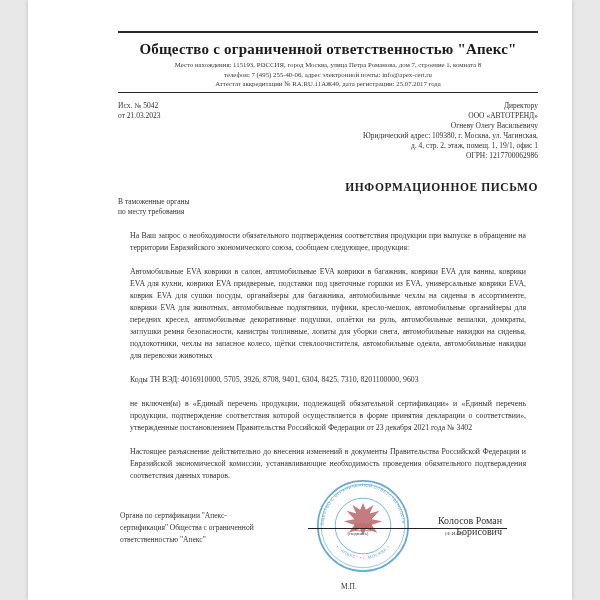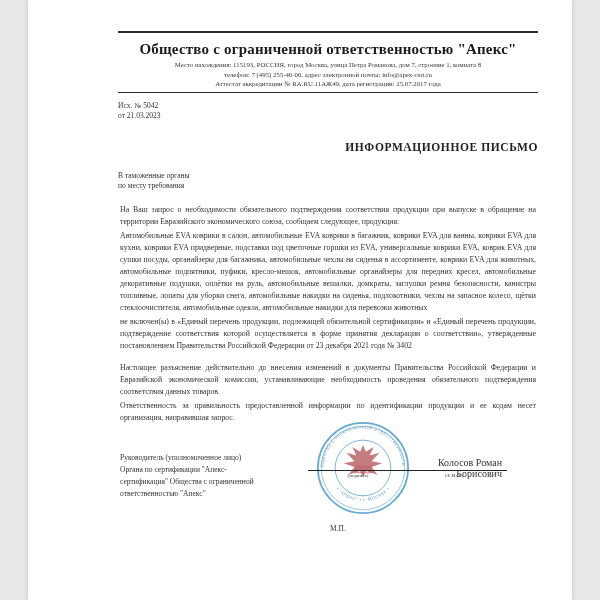--- a/index.html
+++ b/index.html
@@ -24,39 +24,39 @@
   
   .ref-row{display:flex;margin-top:5px;font-size:7.5px;line-height:10px;color:#333;}
   .ref-left{width:150px;}
   .ref-right{flex:1;text-align:right;}
 
   
   .doc-title{
     margin-top:20px;text-align:right;font-weight:bold;font-size:11.5px;
     letter-spacing:.6px;color:#222;
   }
-  .addressee{margin-top:18px;font-size:7.5px;line-height:10px;color:#333;}
+  .addressee{margin-top:4px;font-size:7.5px;line-height:10px;color:#333;}
 
   
   .body-block{margin-top:13px;font-size:7.8px;line-height:12px;text-align:justify;color:#333;}
-  .body-block p{margin:2px;}
+  .body-block p{margin:12px;}
   .body-block .spaced{margin-top:10px;}
 
   
   .sig-area{position:relative;margin-top:12px;height:125px;}
   .sig-title{position:absolute;left:2px;top:16px;width:185px;font-size:7.5px;line-height:12px;color:#333;}
   .stamp{position:absolute;left:197px;top:-16px;width:96px;height:96px;z-index:1;opacity:.92;}
   .sig-line{position:absolute;border-bottom:1.2px solid #222;z-index:2;}
   .sig-line.left{left:190px;top:34px;width:100px;}
   .sig-line.right{left:283px;top:34px;width:106px;}
   .sig-caption{position:absolute;font-size:5px;color:#444;text-align:center;z-index:2;}
   .sig-caption.left{left:190px;top:37px;width:100px;}
   .sig-caption.right{left:283px;top:37px;width:106px;}
   .sig-name{position:absolute;left:278px;top:21px;width:106px;text-align:right;font-size:10px;color:#333;}
-  .mp{position:absolute;left:212px;top:88px;width:40px;font-size:7.5px;color:#333;}
+  .mp{position:absolute;left:223px;top:88px;width:40px;font-size:7.5px;color:#333;}
 </style>
 </head>
 <body>
 
 <div class="page">
   <div class="content">
 
     <div>
       <hr class="rule-top">
       <div class="company-name">Общество с ограниченной ответственностью "Апекс"</div>
@@ -64,41 +64,48 @@
       <div class="lh-line">телефон: 7 (495) 255-40-06, адрес электронной почты: info@apex-cert.ru</div>
       <div class="lh-line">Аттестат аккредитации № RA.RU.11АЖ49, дата регистрации: 25.07.2017 года</div>
       <hr class="rule-bottom">
     </div>
 
     <div class="ref-row">
       <div class="ref-left">
         <div>Исх. № 5042</div>
         <div>от 21.03.2023</div>
       </div>
+      <div class="ref-right">
+        <div>Директору</div>
+        <div>ООО «АВТОТРЕНД»</div>
+        <div>Огневу Олегу Васильевичу</div>
+        <div>Юридический адрес: 109380, г. Москва, ул. Чагинская,</div>
+        <div>д. 4, стр. 2, этаж, помещ. 1, 19/1, офис 1</div>
+        <div>ОГРН: 1217700062986</div>
+      </div>
     </div>
 
     <div class="doc-title">ИНФОРМАЦИОННОЕ ПИСЬМО</div>
 
     <div class="addressee">
       <div>В таможенные органы</div>
       <div>по месту требования</div>
     </div>
 
     <div class="body-block">
       <p>На Ваш запрос о необходимости обязательного подтверждения соответствия продукции при выпуске в обращение на территории Евразийского экономического союза, сообщаем следующее, продукция:</p>
       <p>Автомобильные EVA коврики в салон, автомобильные EVA коврики в багажник, коврики EVA для ванны, коврики EVA для кухни, коврики EVA придверные, подставки под цветочные горшки из EVA, универсальные коврики EVA, коврик EVA для сушки посуды, органайзеры для багажника, автомобильные чехлы на сиденья в ассортименте, коврики EVA для животных, автомобильные подпятники, пуфики, кресло-мешок, автомобильные органайзеры для передних кресел, автомобильные декоративные подушки, оплётки на руль, автомобильные вешалки, домкраты, заглушки ремня безопасности, канистры топливные, лопаты для уборки снега, автомобильные накидки на сиденья, подлокотники, чехлы на запасное колесо, щётки стеклоочистителя, автомобильные одеяла, автомобильные накидки для перевозки животных</p>
+      <p>Коды ТН ВЭД: 4016910000, 5705, 3926, 8708, 9401, 6304, 8425, 7310, 8201100000, 9603</p>
       <p>не включен(ы) в «Единый перечень продукции, подлежащей обязательной сертификации» и «Единый перечень продукции, подтверждение соответствия которой осуществляется в форме принятия декларации о соответствии», утвержденные постановлением Правительства Российской Федерации от 23 декабря 2021 года № 3402</p>
       <p class="spaced">Настоящее разъяснение действительно до внесения изменений в документы Правительства Российской Федерации и Евразийской экономической комиссии, устанавливающие необходимость проведения обязательного подтверждения соответствия данных товаров.</p>
-      <p>Ответственность за правильность предоставленной информации по идентификации продукции и ее кодам несет организация, направившая запрос.</p>
     </div>
 
     <div class="sig-area">
 
       <div class="sig-title">
-        <div>Руководитель (уполномоченное лицо)</div>
         <div>Органа по сертификации "Апекс-</div>
         <div>сертификация" Общества с ограниченной</div>
         <div>ответственностью "Апекс"</div>
       </div>
 
       <svg class="stamp" viewBox="0 0 100 100">
         <circle cx="50" cy="50" r="47" fill="none" stroke="#5ba3cf" stroke-width="1.8"></circle>
         <circle cx="50" cy="50" r="43.5" fill="none" stroke="#5ba3cf" stroke-width="0.7"></circle>
         <circle cx="50" cy="50" r="29" fill="none" stroke="#5ba3cf" stroke-width="0.9"></circle>
         <defs>

